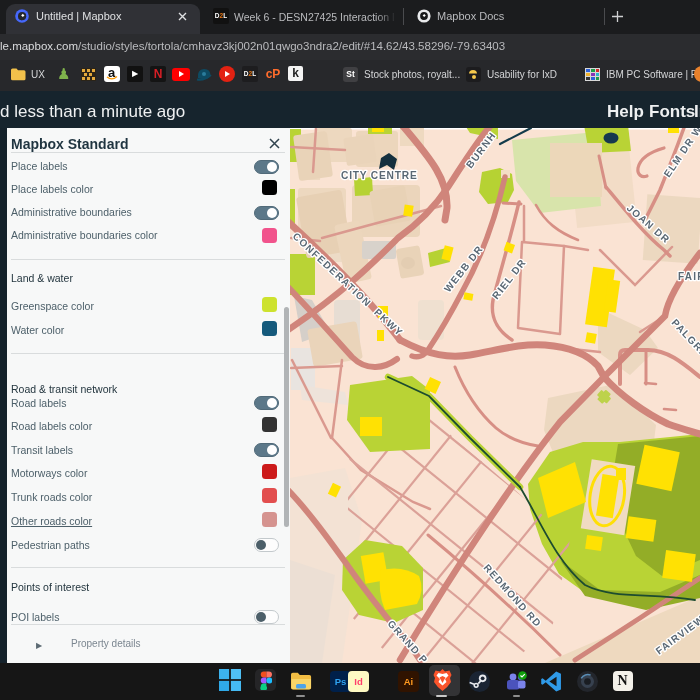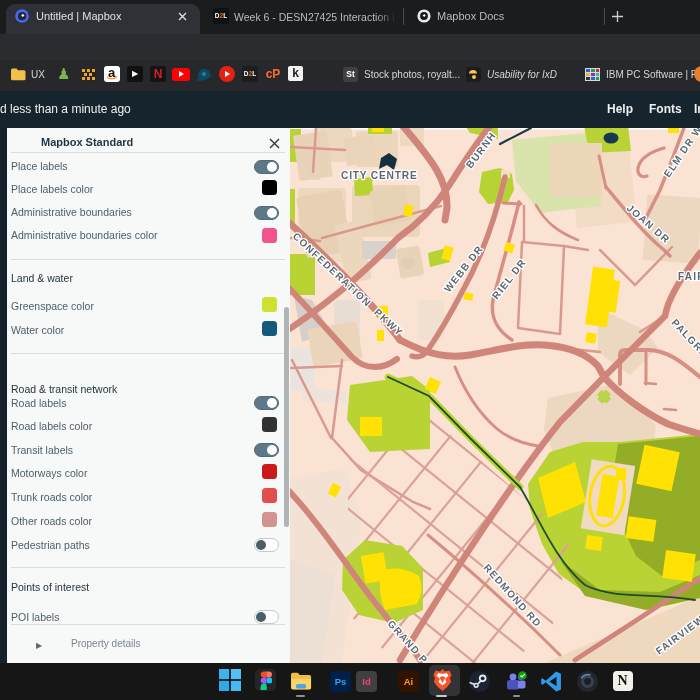--- a/index.html
+++ b/index.html
@@ -9,25 +9,25 @@
   
   #tabstrip{left:0;top:0;width:700px;height:34px;background:#1b1c1e;}
   #activetab{left:6px;top:4px;width:194px;height:30px;background:#303136;border-radius:9px 9px 0 0;}
   .tabtxt{position:absolute;font-size:11px;color:#dfe0e2;white-space:nowrap;}
   .tabtxt2{position:absolute;font-size:11px;color:#b9babd;white-space:nowrap;overflow:hidden;}
   #urlrow{left:0;top:34px;width:700px;height:26px;background:#2b2c2f;}
   #urltxt{position:absolute;left:0px;top:40px;font-size:11.5px;color:#dadbdd;letter-spacing:0px;white-space:nowrap;}
   #bookmarks{left:0;top:60px;width:700px;height:31px;background:#27282b;}
   .bmtxt{position:absolute;top:69px;font-size:10px;color:#d4d5d7;white-space:nowrap;}
   #studiobar{left:0;top:91px;width:700px;height:37px;background:#16242d;}
-  .studtxt{position:absolute;top:102px;font-size:12px;color:#eef0f1;}
+  .studtxt{position:absolute;top:102px;font-size:17px;color:#eef0f1;}
   
   #leftstrip{left:0;top:128px;width:7px;height:535px;background:#15222b;}
   #panel{left:7px;top:128px;width:283px;height:535px;background:#f7f8f8;}
-  .ptitle{position:absolute;left:4px;top:8px;font-size:11px;font-weight:bold;color:#1f3440;margin-left:30px;}
+  .ptitle{position:absolute;left:4px;top:8px;font-size:14px;font-weight:bold;color:#1f3440;}
   .prow{position:absolute;left:4px;font-size:10.5px;color:#4c5f69;}
   .phead{position:absolute;left:4px;font-size:10.5px;font-weight:normal;color:#24363f;}
   .psep{position:absolute;left:4px;width:274px;height:1px;background:#d9dcdd;}
   .toggle{position:absolute;left:247px;width:23px;height:12px;border-radius:7px;}
   .tgon{background:#5c7889;border:1px solid #516a79;}
   .tgoff{background:#fdfdfd;border:1px solid #c3c9cc;}
   .knob{position:absolute;top:1px;width:10px;height:10px;border-radius:50%;}
   .knobon{right:1px;background:#fff;}
   .knoboff{left:1px;background:#4c5f69;}
   .swatch{position:absolute;left:255px;width:15px;height:15px;border-radius:3.5px;}
@@ -63,20 +63,21 @@
     <path d="M7,11 L3.9,9.6 L4.4,6 Z" fill="#17181a"></path>
     <rect x="6.1" y="5.4" width="2.2" height="2.2" fill="#fff" transform="rotate(45 7.2 6.5)"></rect>
   </svg>
   <div class="tabtxt2" style="left:437px;top:10px;">Mapbox Docs</div>
   <div class="abs" style="left:604px;top:8px;width:1px;height:17px;background:#4a4b4e;"></div>
   <svg class="abs" style="left:611px;top:10px" width="13" height="13" viewBox="0 0 13 13">
     <path d="M6.5,1 V12 M1,6.5 H12" stroke="#cfd0d2" stroke-width="1.3"></path>
   </svg>
 
   <div class="abs" id="urlrow"></div>
+  <div id="urltxt">le.mapbox.com<span style="color:#b9babd;">/studio/styles/tortola/cmhavz3kj002n01qwgo3ndra2/edit/#14.62/43.58296/-79.63403</span></div>
 
   <div class="abs" id="bookmarks"></div>
   <svg class="abs" style="left:10px;top:66px" width="17" height="17" viewBox="0 0 17 17">
     <path d="M1,4 q0,-1.5 1.5,-1.5 h4 l1.5,1.8 h6 q1.5,0 1.5,1.5 v7 q0,1.5 -1.5,1.5 h-11.5 q-1.5,0 -1.5,-1.5 Z" fill="#f2c14b"></path>
   </svg>
   <div class="bmtxt" style="left:31px;">UX</div>
   <div class="abs" style="left:57px;top:65px;font-size:15px;color:#7fb34c;">♟</div>
   <svg class="abs" style="left:81px;top:68px" width="15" height="13">
     <rect x="0" y="0" width="15" height="13" fill="#2b2418"></rect>
     <g fill="#e3a83c">
@@ -111,21 +112,21 @@
   </div>
   <div class="abs" style="left:242px;top:66px;width:16px;height:16px;background:#1d1d1f;border-radius:2px;color:#fff;font-size:6.5px;font-weight:bold;text-align:center;line-height:16px;">D<span style="color:#e87511">2</span>L</div>
   <div class="abs" style="left:265px;top:66px;width:16px;height:16px;color:#ff6c2c;font-size:12px;font-weight:bold;text-align:center;line-height:16px;">cP</div>
   <div class="abs" style="left:288px;top:66px;width:15px;height:15px;background:#f4f4f4;border-radius:2px;color:#222;font-size:12px;font-weight:bold;text-align:center;line-height:15px;">k</div>
   <div class="abs" style="left:343px;top:67px;width:15px;height:15px;background:#404043;border-radius:3px;color:#fff;font-size:8.5px;font-weight:bold;text-align:center;line-height:15px;">St</div>
   <div class="bmtxt" style="left:364px;">Stock photos, royalt...</div>
   <div class="abs" style="left:466px;top:67px;width:15px;height:15px;background:#1c1c1e;border-radius:3px;">
     <div style="position:absolute;left:3px;top:3px;width:8px;height:8px;border-radius:50%;background:#f5c84c;clip-path:polygon(0 0,100% 0,100% 45%,0 45%);"></div>
     <div style="position:absolute;left:6px;top:8px;width:4px;height:4px;border-radius:50%;background:#f5c84c;"></div>
   </div>
-  <div class="bmtxt" style="left:487px;font-style:italic;">Usability for IxD</div>
+  <div class="bmtxt" style="left:487px;">Usability for IxD</div>
   <svg class="abs" style="left:585px;top:68px" width="15" height="13">
     <rect width="15" height="13" fill="#d9d9d9"></rect>
     <rect x="1" y="1" width="4" height="3" fill="#2e62d9"></rect>
       <rect x="6" y="1" width="4" height="3" fill="#1f9e49"></rect>
       <rect x="11" y="1" width="3" height="3" fill="#d12c2c"></rect>
     <rect x="1" y="5" width="4" height="3" fill="#f0b32e"></rect>
       <rect x="6" y="5" width="4" height="3" fill="#8833b5"></rect>
       <rect x="11" y="5" width="3" height="3" fill="#2eb5c9"></rect>
     <rect x="1" y="9" width="4" height="3" fill="#333"></rect>
       <rect x="6" y="9" width="4" height="3" fill="#2e62d9"></rect>
@@ -177,21 +178,21 @@
     <div class="prow" style="top:292px;">Road labels color</div>
     <div class="swatch" style="top:289px;background:#333;"></div>
     <div class="prow" style="top:316px;">Transit labels</div>
     <div class="toggle tgon" style="top:315px;">
         <div class="knob knobon"></div>
       </div>
     <div class="prow" style="top:339px;">Motorways color</div>
     <div class="swatch" style="top:336px;background:#cc1a1a;"></div>
     <div class="prow" style="top:363px;">Trunk roads color</div>
     <div class="swatch" style="top:360px;background:#e24e4e;"></div>
-    <div class="prow" style="top:387px;">Other roads color</div>
+    <div class="prow" style="top:387px;text-decoration:underline;">Other roads color</div>
     <div class="swatch" style="top:384px;background:#d5938f;"></div>
     <div class="prow" style="top:411px;">Pedestrian paths</div>
     <div class="toggle tgoff" style="top:410px;">
         <div class="knob knoboff"></div>
       </div>
 
     <div class="psep" style="top:439px;"></div>
     <div class="phead" style="top:453px;">Points of interest</div>
     <div class="prow" style="top:483px;">POI labels</div>
     <div class="toggle tgoff" style="top:482px;">
@@ -409,21 +410,21 @@
     <path d="M8.5,11 a3.5,3.5 0 1 1 3.5,3.5 a3.5,3.5 0 0 1 -3.5,-3.5 Z" fill="#1abcfe"></path>
     <path d="M2,18 a3.5,3.5 0 0 1 3.5,-3.5 h3 v3 a3.8,3.8 0 1 1 -6.5,0.5 Z" fill="#0acf83"></path>
   </svg>
   <svg class="abs" style="left:291px;top:672px" width="21" height="19" viewBox="0 0 21 19">
     <path d="M0,2.5 q0,-1.8 1.8,-1.8 h5 l2,2.2 h9.5 q1.8,0 1.8,1.8 v11 q0,1.8 -1.8,1.8 h-16.5 q-1.8,0 -1.8,-1.8 Z" fill="#f2bd43"></path>
     <path d="M0.5,7 h19.5 v8.5 q0,1.8 -1.8,1.8 h-16 q-1.8,0 -1.8,-1.8 Z" fill="#f9d568"></path>
     <rect x="5" y="12" width="10" height="4.5" rx="1.5" fill="#4da3e8"></rect>
   </svg>
   <div class="abs" style="left:296px;top:694.5px;width:9px;height:2.5px;border-radius:2px;background:#8e8e8e;"></div>
   <div class="ticon" style="left:330px;background:#00204a;color:#2ea3f2;">Ps</div>
-  <div class="ticon" style="left:356px;background:#404040;color:#ff3d6b;">Id</div>
+  <div class="ticon" style="left:348px;background:#fef9c3;color:#ff3d6b;">Id</div>
   <div class="ticon" style="left:398px;background:#301300;color:#ff9a1f;">Ai</div>
   <div class="abs" style="left:429px;top:665px;width:31px;height:31px;background:#333335;border-radius:5px;"></div>
   <svg class="abs" style="left:432px;top:668px" width="21" height="24" viewBox="0 0 21 24">
     <path d="M10.5,1 L13,3.5 L17.5,2.5 L19.5,7 L18,10 L19,14 Q16,19 10.5,23 Q5,19 2,14 L3,10 L1.5,7 L3.5,2.5 L8,3.5 Z" fill="#fb542b"></path>
     <path d="M10.5,6 L14.5,5 L16.5,7.5 L13,11 L14.5,14 L10.5,17.5 L6.5,14 L8,11 L4.5,7.5 L6.5,5 Z" fill="#fff"></path>
     <path d="M10.5,8 L13.5,9.5 L10.5,15 L7.5,9.5 Z" fill="#fb542b"></path>
   </svg>
   <div class="abs" style="left:436px;top:694.5px;width:11px;height:2.5px;border-radius:2px;background:#c9c9c9;"></div>
   <svg class="abs" style="left:469px;top:671px" width="21" height="21" viewBox="0 0 20 20">
     <circle cx="10" cy="10" r="10" fill="#1a2433"></circle>

